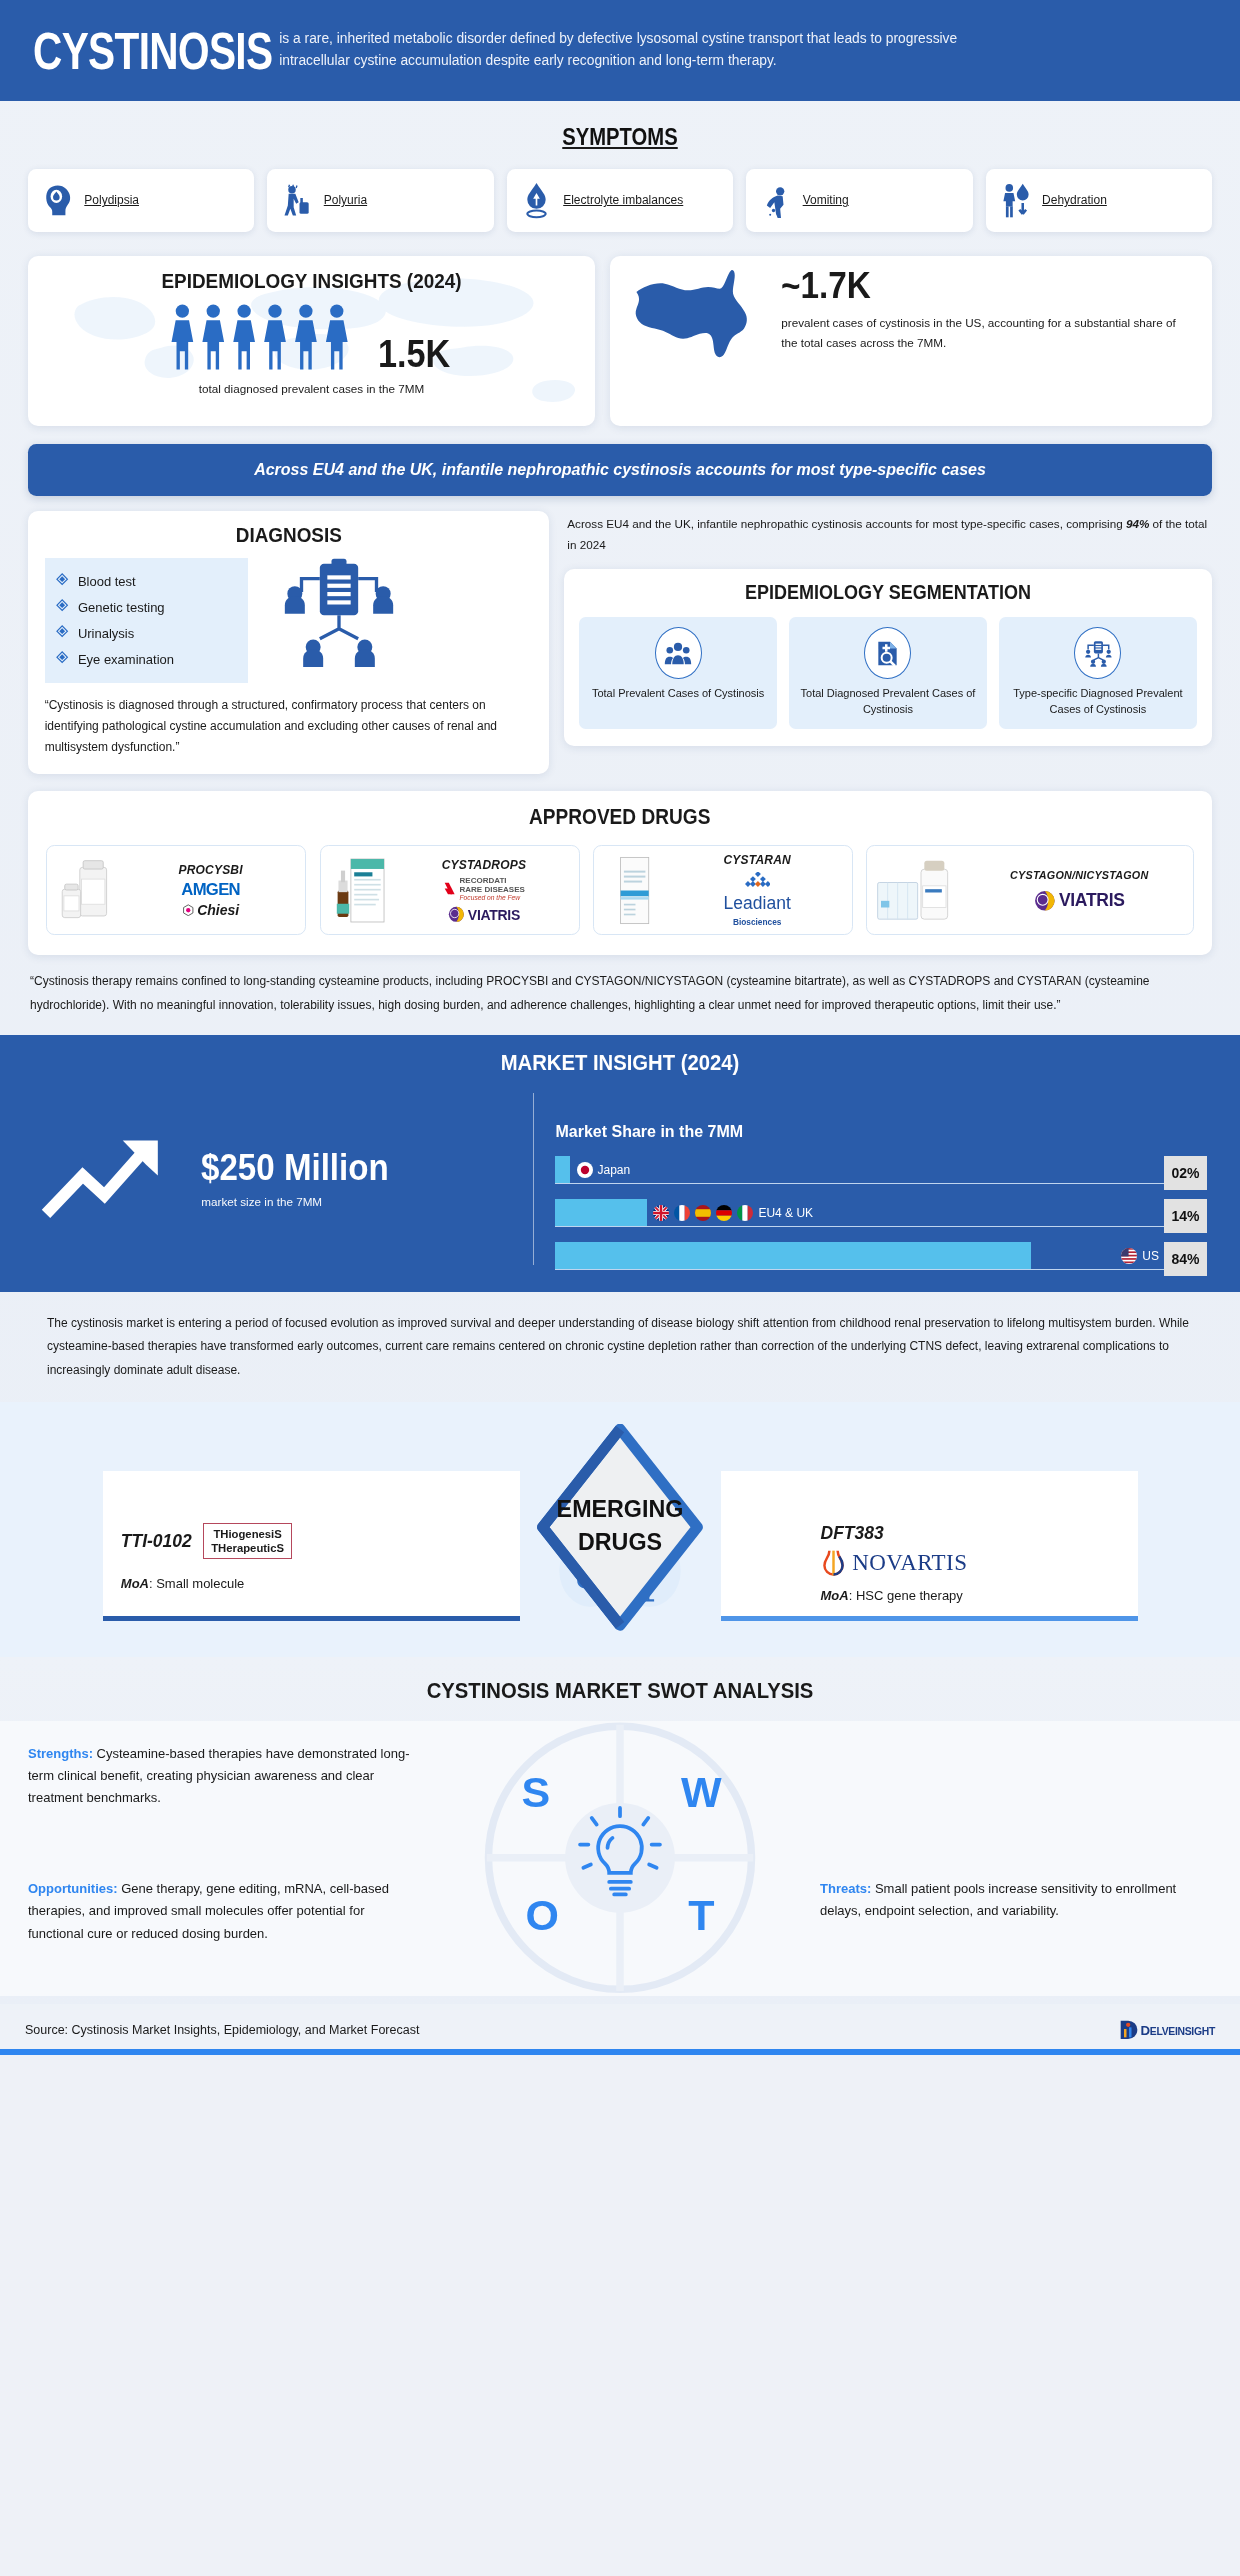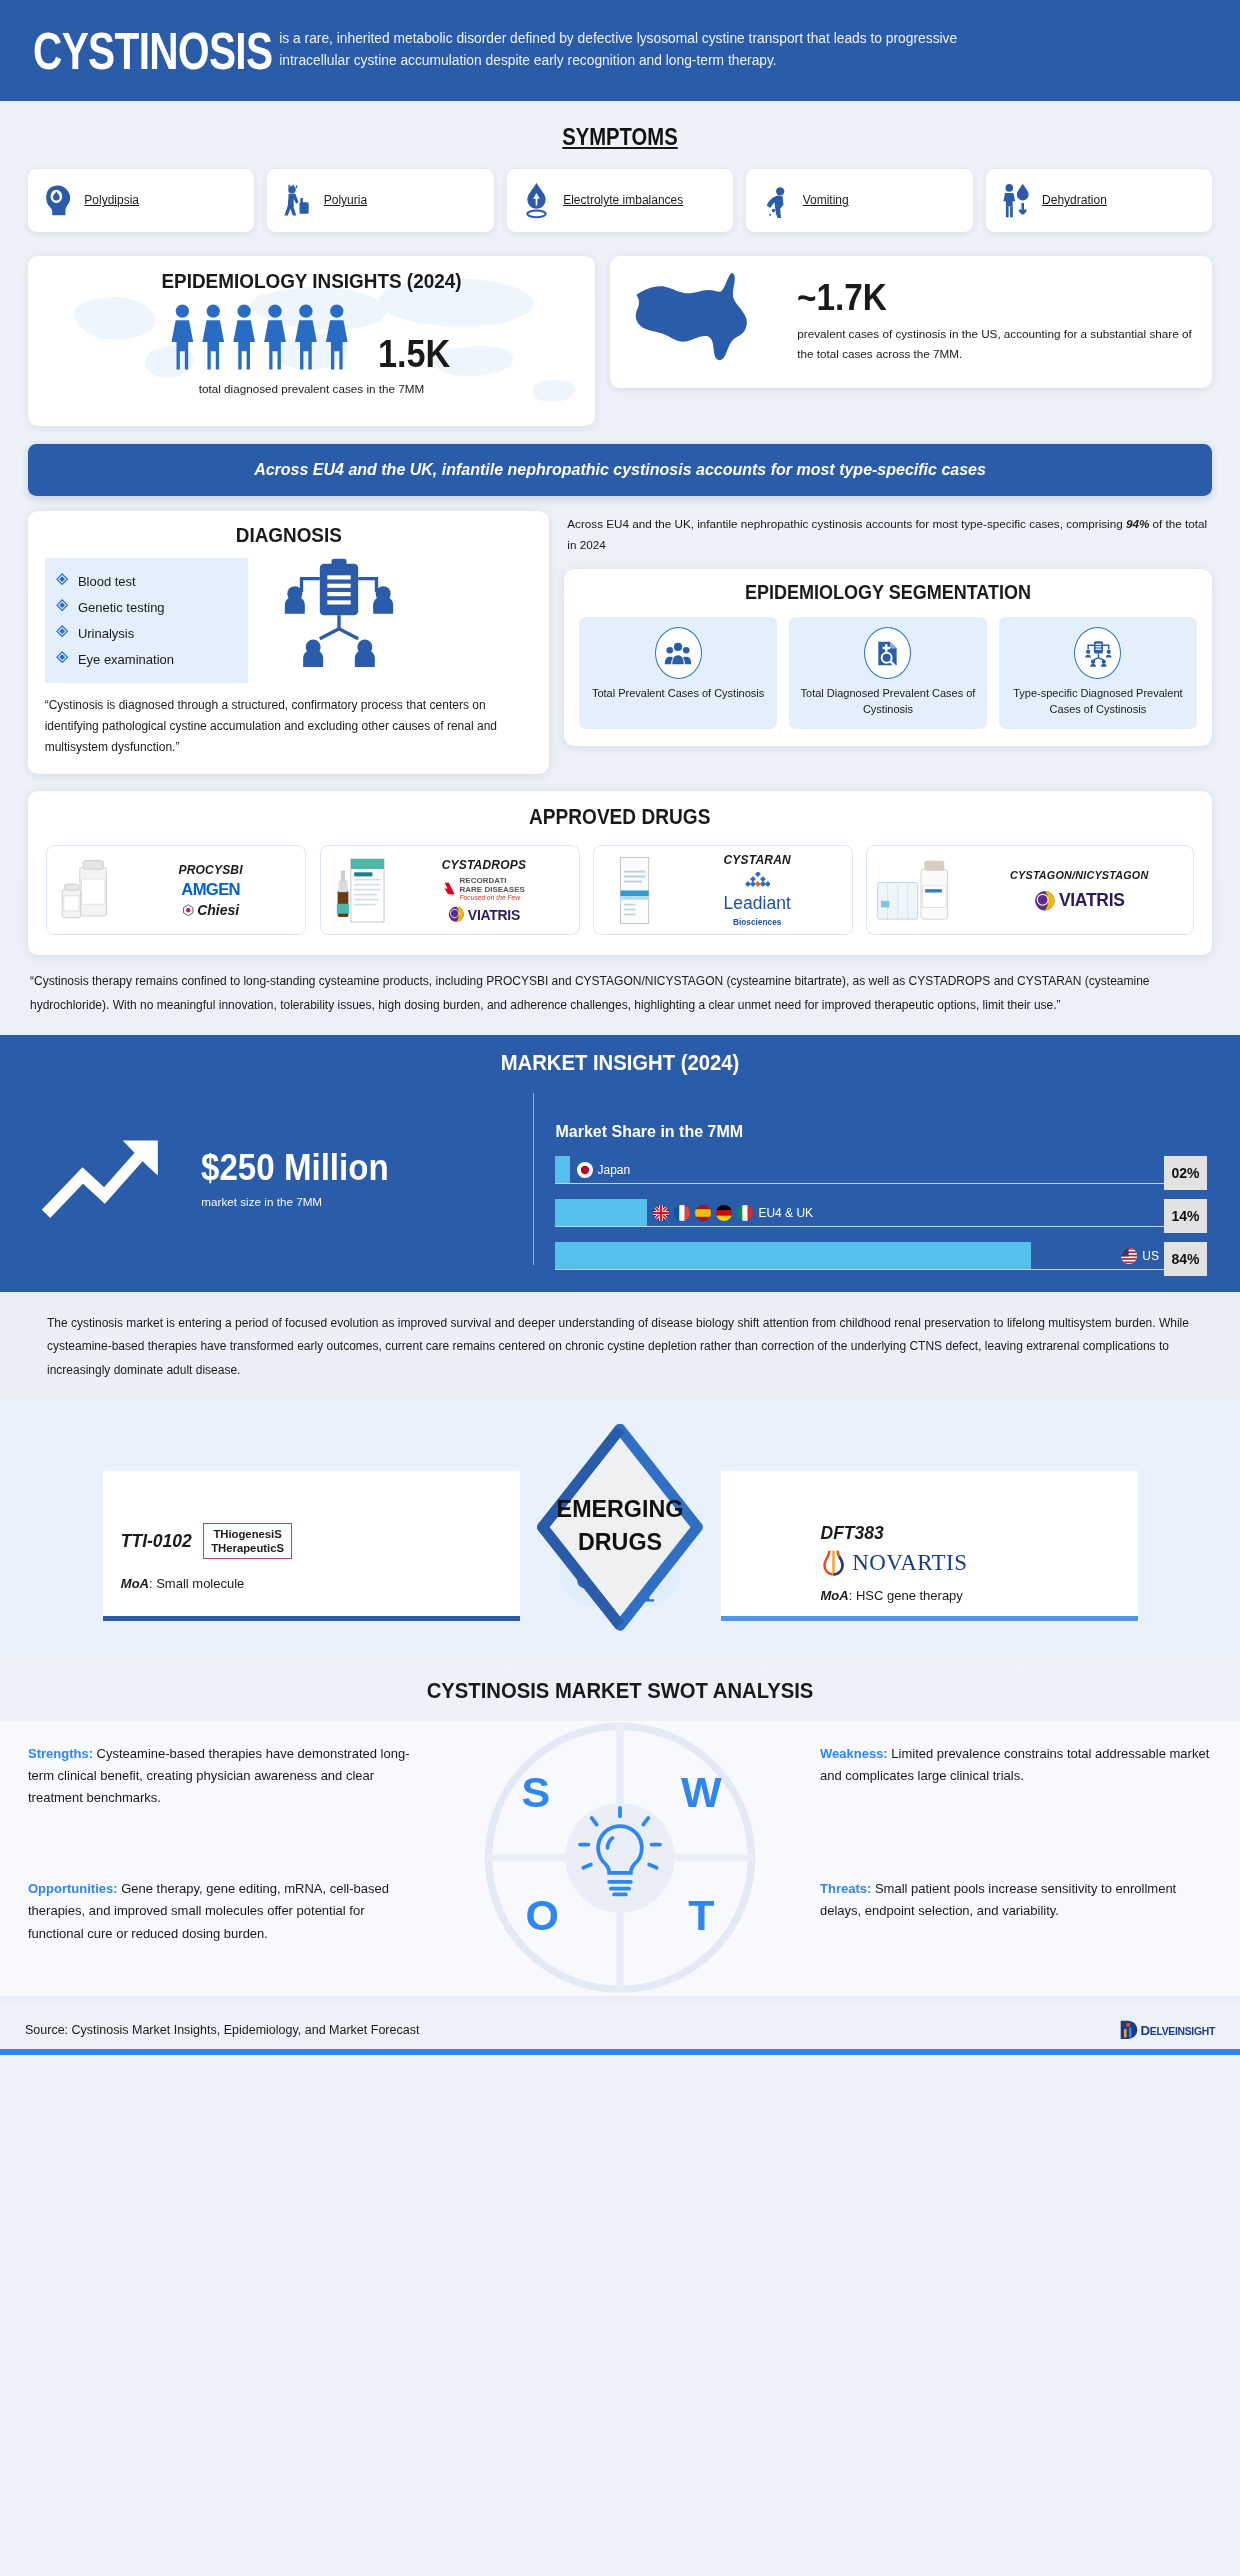--- a/index.html
+++ b/index.html
@@ -75,21 +75,21 @@
   .symptom .slabel { font-size: 12px; color: #1b1b1b; line-height: 1.25; }
 
   
   .epi { display: flex; gap: 15px; padding: 18.3px 28px 0 28px; }
   .epi-left { flex: 0 0 567px; height: 170px; position: relative; overflow: hidden; padding: 13.3px 0 0 0; }
   .epi-left .worldmap { position:absolute; inset:0; opacity:.35; }
   .epi-title { position: relative; text-align: center; font-size: 21px; font-weight: 800; transform: scaleX(.9); }
   .epi-people { position: relative; display: flex; align-items: flex-end; justify-content: center; gap: 3.3px; margin-top: 8.3px; }
   .epi-num { font-size: 38px; font-weight: 800; margin-left: 10px; line-height: 1; transform: scaleX(.9); }
   .epi-cap { position: relative; text-align: center; font-size: 11.7px; margin-top: 8.3px; }
-  .epi-right { flex: 1; height: 132px; display: flex; align-items: center; gap: 19px; padding: 11.7px 18.3px; }
+  .epi-right { flex: 1; height: 170px; display: flex; align-items: flex-start; gap: 3px; padding: 11.7px 18.3px; }
   .usmap { flex: 0 0 150px; }
   .epi-r-txt { flex: 1; }
   .epi-r-num { font-size: 37px; font-weight: 800; line-height: 1; transform: scaleX(.9); transform-origin: left; }
   .epi-r-body { font-size: 11.7px; line-height: 1.75; margin-top: 8.3px; }
 
   
   .banner {
     margin: 18.3px 28px 0 28px;
     background: #2a5caa;
     border-radius: 8.3px;
@@ -785,23 +785,20 @@
         </svg>
         <span class="swot-letter L-s">S</span>
         <span class="swot-letter L-w">W</span>
         <span class="swot-letter L-o">O</span>
         <span class="swot-letter L-t">T</span>
       </div>
 
       <div class="swot-q q-s">
         <div class="t"><b>Strengths:</b><span> Cysteamine-based therapies have demonstrated long-term clinical benefit, creating physician awareness and clear treatment benchmarks.</span></div>
       </div>
-      <div class="swot-q q-w">
-        <div class="t"><b>Weakness:</b><span> Limited prevalence constrains total addressable market and complicates large clinical trials.</span></div>
-      </div>
       <div class="swot-q q-o">
         <div class="t"><b>Opportunities:</b><span> Gene therapy, gene editing, mRNA, cell-based therapies, and improved small molecules offer potential for functional cure or reduced dosing burden.</span></div>
       </div>
       <div class="swot-q q-t">
         <div class="t"><b>Threats:</b><span> Small patient pools increase sensitivity to enrollment delays, endpoint selection, and variability.</span></div>
       </div>
 
     </div>
   </div>
 

